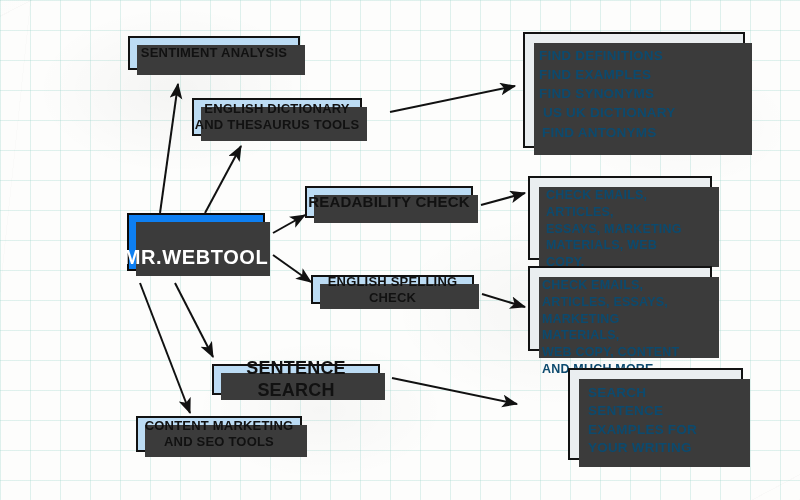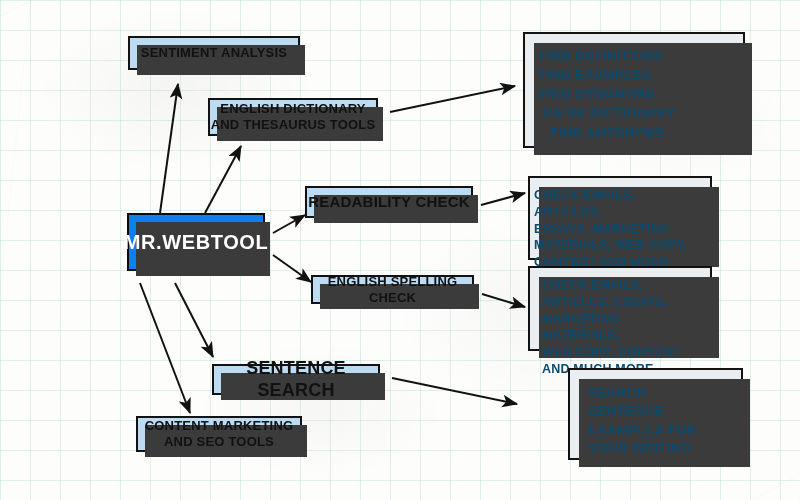--- a/index.html
+++ b/index.html
@@ -78,20 +78,21 @@
 
   .node .label {
     font-weight: bold;
     letter-spacing: 0.2px;
     line-height: 1.22;
   }
 
   .node-central {
     background: #0d7ff2;
     border-color: #0b0b0b;
+    align-items: flex-end;
   }
   .node-central .label {
     color: #ffffff;
     font-size: 20px;
     letter-spacing: 0.6px;
   }
   .node-central::after { background: #3b3b3b; }
 
   .node-feature {
     background: #bcdcf4;
@@ -152,21 +153,21 @@
   </svg>
 
   <div class="node node-central" style="left:127px; top:213px; width:138px; height:58px;">
     <span class="label">MR.WEBTOOL</span>
   </div>
 
   <div class="node node-feature" style="left:128px; top:36px; width:172px; height:34px;">
     <span class="label">SENTIMENT ANALYSIS</span>
   </div>
 
-  <div class="node node-feature" style="left:208px; top:98px; width:170px; height:38px;">
+  <div class="node node-feature" style="left:192px; top:98px; width:170px; height:38px;">
     <span class="label">ENGLISH DICTIONARY AND THESAURUS TOOLS</span>
   </div>
 
   <div class="node node-feature" style="left:305px; top:186px; width:168px; height:32px;">
     <span class="label" style="font-size:15px;">READABILITY CHECK</span>
   </div>
 
   <div class="node node-feature" style="left:311px; top:275px; width:163px; height:29px;">
     <span class="label">ENGLISH SPELLING CHECK</span>
   </div>
@@ -178,25 +179,25 @@
   <div class="node node-feature" style="left:136px; top:416px; width:166px; height:36px;">
     <span class="label">CONTENT MARKETING AND SEO TOOLS</span>
   </div>
 
   <div class="node node-detail" style="left:523px; top:32px; width:222px; height:116px;">
     <div class="label">
       <div>FIND DEFINITIONS</div>
       <div>FIND EXAMPLES</div>
       <div>FIND SYNONYMS</div>
       <div style="padding-left:4px;">US UK DICTIONARY</div>
-      <div style="padding-left:3px;margin-left:8px;">FIND ANTONYMS</div>
-    </div>
-  </div>
-
-  <div class="node node-detail" style="left:528px; top:176px; width:184px; height:84px; padding:9px 4px;">
+      <div style="padding-left:3px;">FIND ANTONYMS</div>
+    </div>
+  </div>
+
+  <div class="node node-detail" style="left:528px; top:176px; width:184px; height:84px; padding:9px 16px;">
     <div class="label" style="font-size:12.5px; line-height:1.34;">
       <div>CHECK EMAILS, ARTICLES,</div>
       <div>ESSAYS, MARKETING</div>
       <div>MATERIALS, WEB COPY,</div>
       <div>CONTENT AND MUCH</div>
       <div>MORE</div>
     </div>
   </div>
 
   <div class="node node-detail" style="left:528px; top:266px; width:184px; height:85px; padding:9px 12px;">

